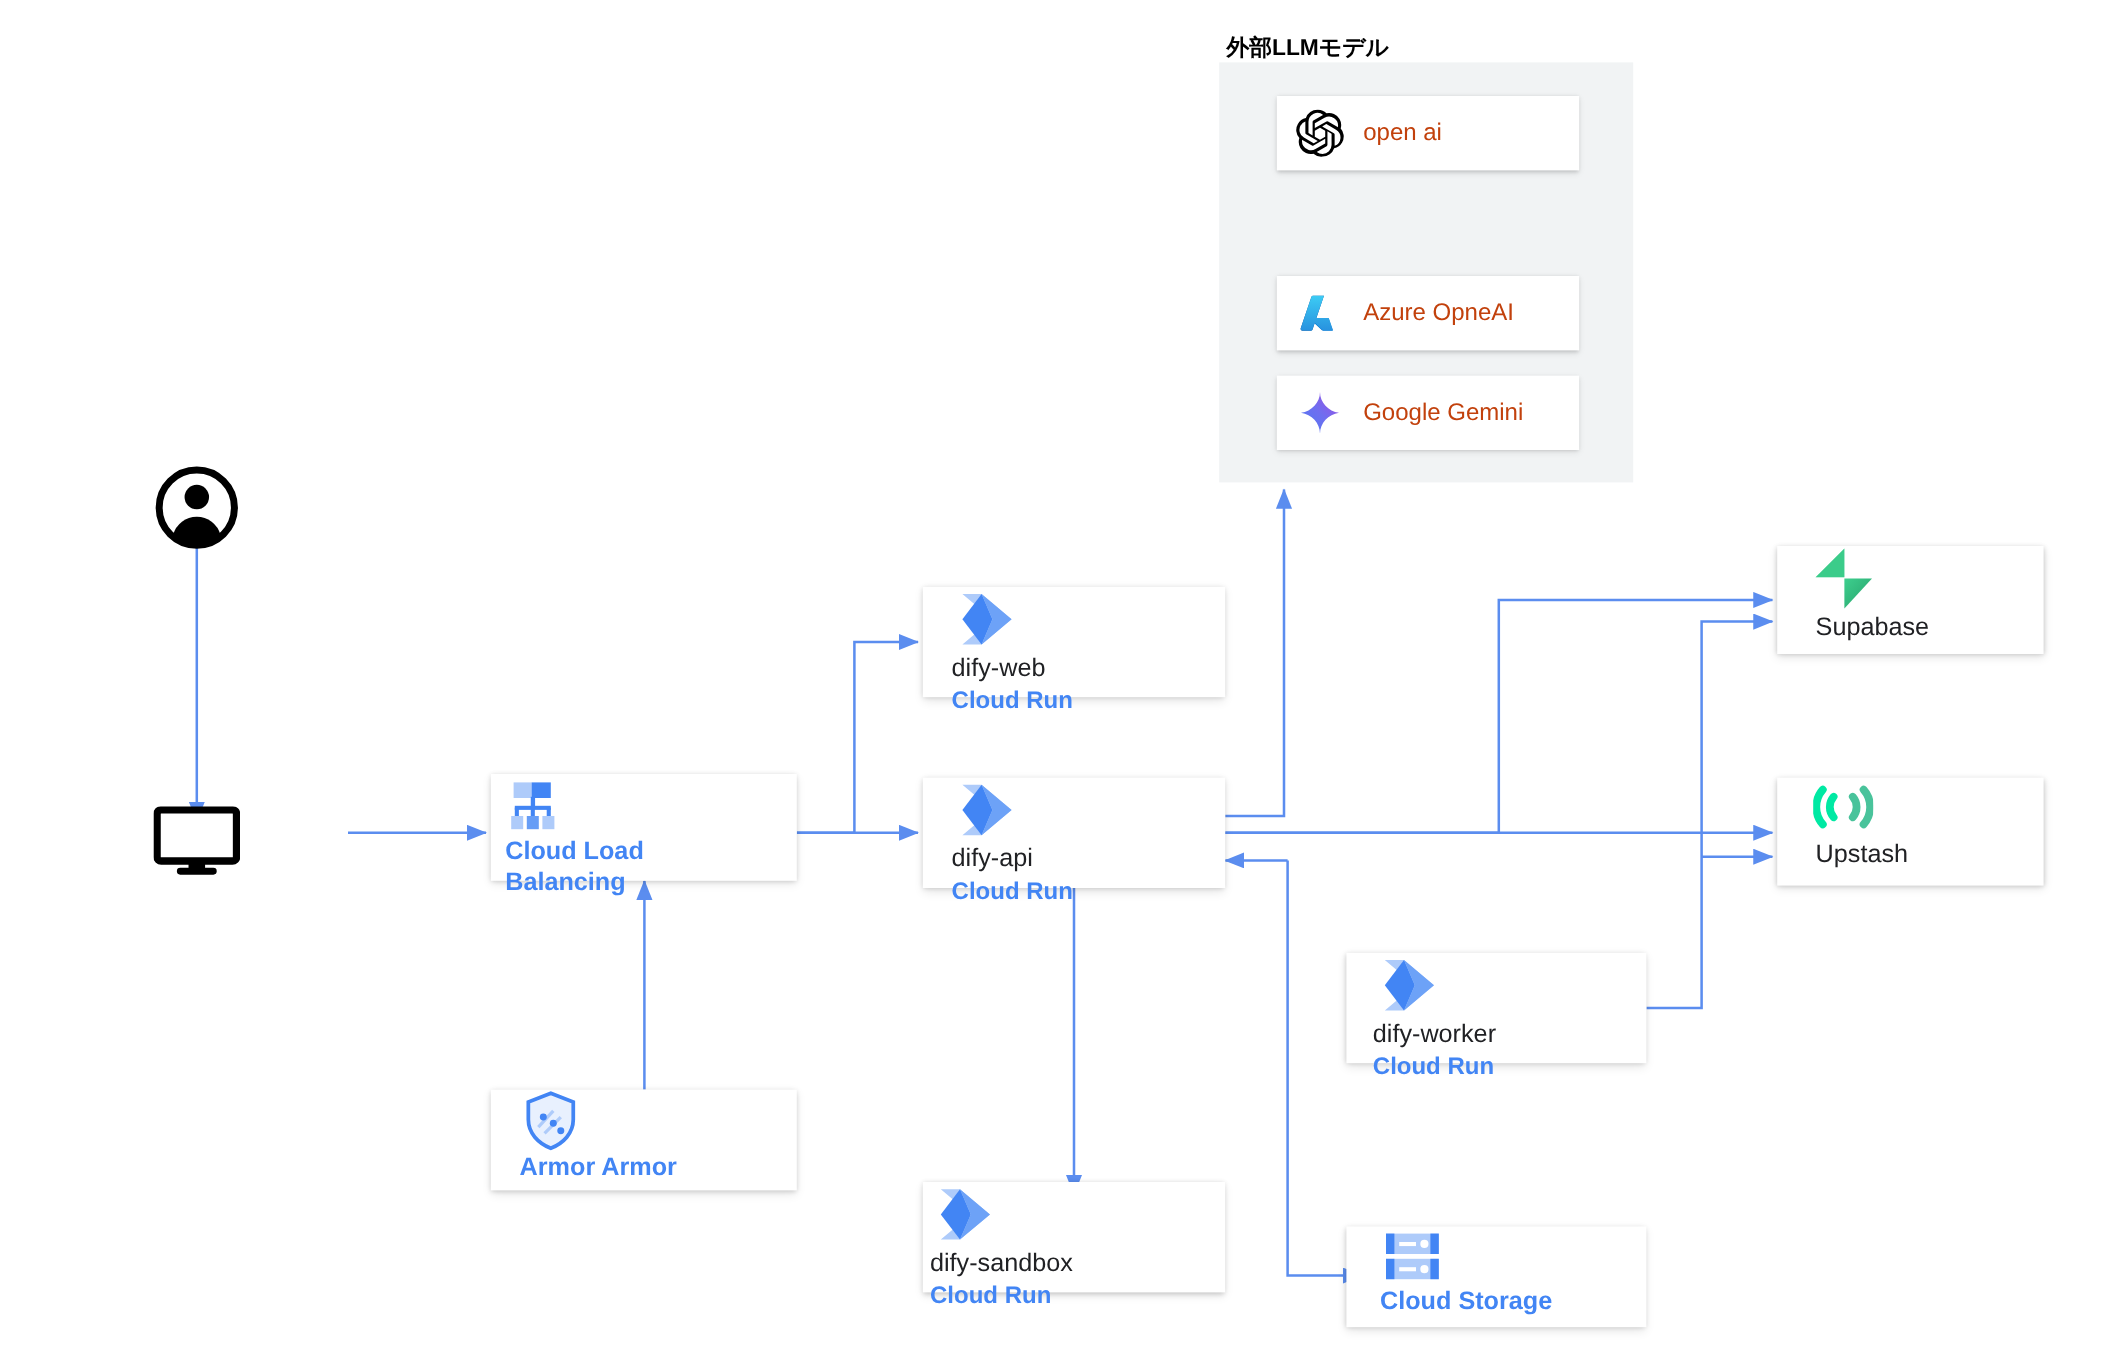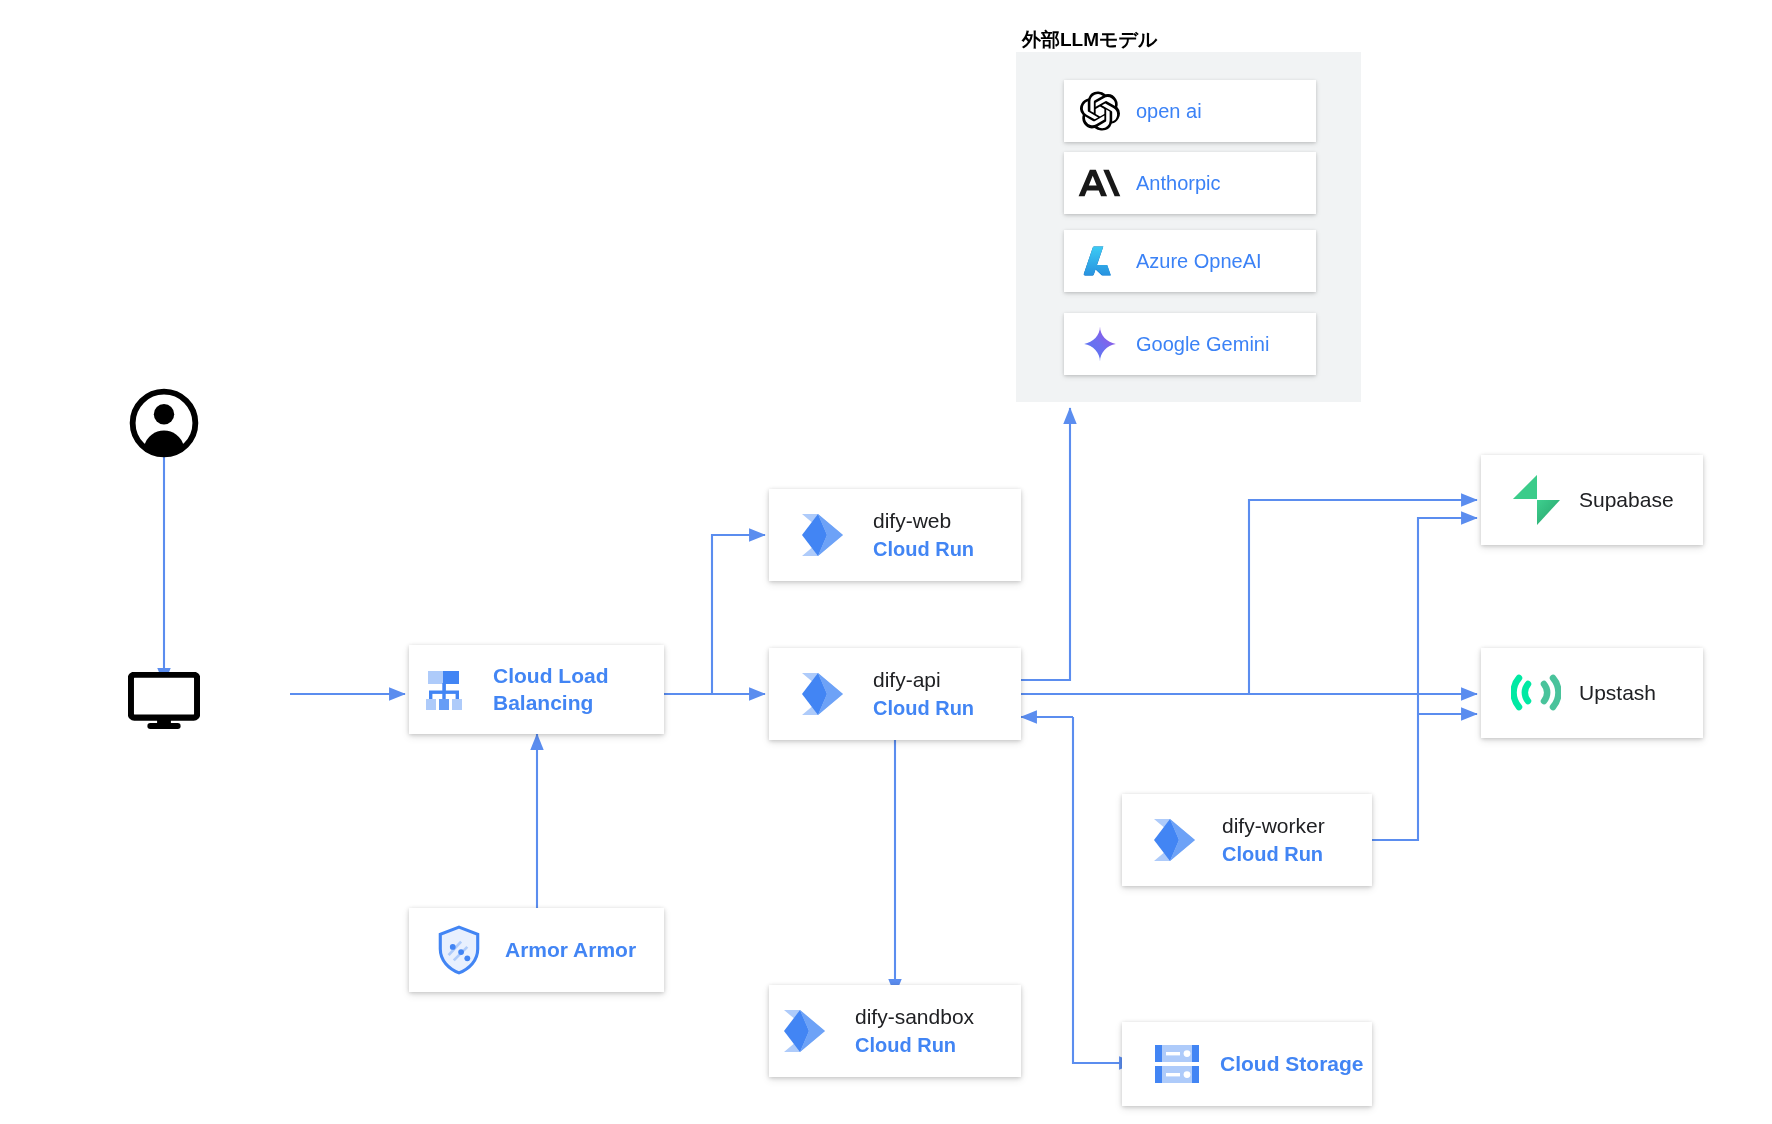--- a/index.html
+++ b/index.html
@@ -24,23 +24,23 @@
     width: 1772px;
     height: 1124px;
     pointer-events: none;
     z-index: 1;
   }
   .node {
     position: absolute;
     background: #ffffff;
     box-shadow: 0 1px 4px rgba(0,0,0,0.18), 0 3px 8px rgba(0,0,0,0.10);
     display: flex;
-    align-items: center;
     z-index: 2;
     box-sizing: border-box;
+    flex-direction: column;
   }
   .node .ico {
     flex: 0 0 auto;
     display: flex;
     align-items: center;
     justify-content: center;
   }
   .node .labels {
     display: flex;
     flex-direction: column;
@@ -105,21 +105,21 @@
   }
   .llm-item .licon {
     width: 72px;
     display: flex;
     align-items: center;
     justify-content: center;
     flex: 0 0 auto;
   }
   .llm-item .ltext {
     font-size: 20px;
-    color: #3b82f6;
+    color: #c2410c;
     white-space: nowrap;
   }
 
   
   #actor { position: absolute; left: 129px; top: 388px; z-index: 2; }
   #monitor { position: absolute; left: 128px; top: 672px; z-index: 3; }
 </style>
 </head>
 <body>
 
@@ -165,29 +165,20 @@
 
     <div class="llm-item" style="top:28px">
       <span class="licon">
         <svg width="40" height="40" viewBox="0 0 24 24">
           <path fill="#000" d="M22.28 9.82a5.99 5.99 0 0 0-.52-4.91 6.05 6.05 0 0 0-6.51-2.9A6 6 0 0 0 10.7.27 6.05 6.05 0 0 0 4.93 4.45 5.99 5.99 0 0 0 .94 7.35a6.05 6.05 0 0 0 .74 7.1 5.99 5.99 0 0 0 .52 4.9 6.05 6.05 0 0 0 6.51 2.9A6 6 0 0 0 13.3 23.7a6.05 6.05 0 0 0 5.77-4.19 5.99 5.99 0 0 0 3.99-2.9 6.05 6.05 0 0 0-.78-7.09zm-9 12.56a4.48 4.48 0 0 1-2.88-1.04l.14-.08 4.78-2.76a.8.8 0 0 0 .4-.68v-6.74l2.02 1.17a.07.07 0 0 1 .04.05v5.58a4.5 4.5 0 0 1-4.5 4.5zM3.6 18.26a4.47 4.47 0 0 1-.54-3l.14.09 4.79 2.76a.78.78 0 0 0 .78 0l5.84-3.37v2.33a.08.08 0 0 1-.03.06L9.73 19.9a4.5 4.5 0 0 1-6.14-1.64zM2.34 8.13a4.48 4.48 0 0 1 2.34-1.97v5.68a.77.77 0 0 0 .39.67l5.82 3.36L8.87 17a.07.07 0 0 1-.07 0l-4.83-2.79a4.5 4.5 0 0 1-1.64-6.14zm16.6 3.86-5.84-3.4L15.1 7.43a.07.07 0 0 1 .07 0L20 10.22a4.49 4.49 0 0 1-.68 8.1v-5.67a.79.79 0 0 0-.39-.66zm2.01-3.02-.14-.09-4.78-2.79a.78.78 0 0 0-.79 0L9.4 9.46V7.14a.07.07 0 0 1 .03-.07l4.83-2.79a4.5 4.5 0 0 1 6.69 4.66zM8.3 13.1l-2.02-1.17a.08.08 0 0 1-.04-.06V6.3a4.5 4.5 0 0 1 7.38-3.45l-.14.08L8.7 5.7a.8.8 0 0 0-.4.68zm1.1-2.37 2.6-1.5 2.6 1.5v3l-2.6 1.5-2.6-1.5z"></path>
         </svg>
       </span>
       <span class="ltext">open ai</span>
     </div>
 
-    <div class="llm-item" style="top:100px">
-      <span class="licon">
-        <svg width="44" height="32" viewBox="0 0 46 32">
-          <path fill="#181818" d="M12.4 2.2 0.6 29.8h6.3l2.4-5.9h12.4l2.4 5.9h6.3L18.6 2.2zm-1.1 16.4 4.1-10.1 4.1 10.1z"></path>
-          <path fill="#181818" d="M33.4 2.2h5.9l11.9 27.6h-5.9z" transform="translate(-7,0)"></path>
-        </svg>
-      </span>
-      <span class="ltext">Anthorpic</span>
-    </div>
 
     <div class="llm-item" style="top:178px">
       <span class="licon">
         <svg width="40" height="40" viewBox="0 0 40 40">
           <defs>
             <linearGradient id="azg1" x1="0" y1="0" x2="1" y2="1">
               <stop offset="0" stop-color="#114a8b"></stop>
                 <stop offset="1" stop-color="#0669bc"></stop>
             </linearGradient>
             <linearGradient id="azg2" x1="0" y1="0" x2="0" y2="1">

